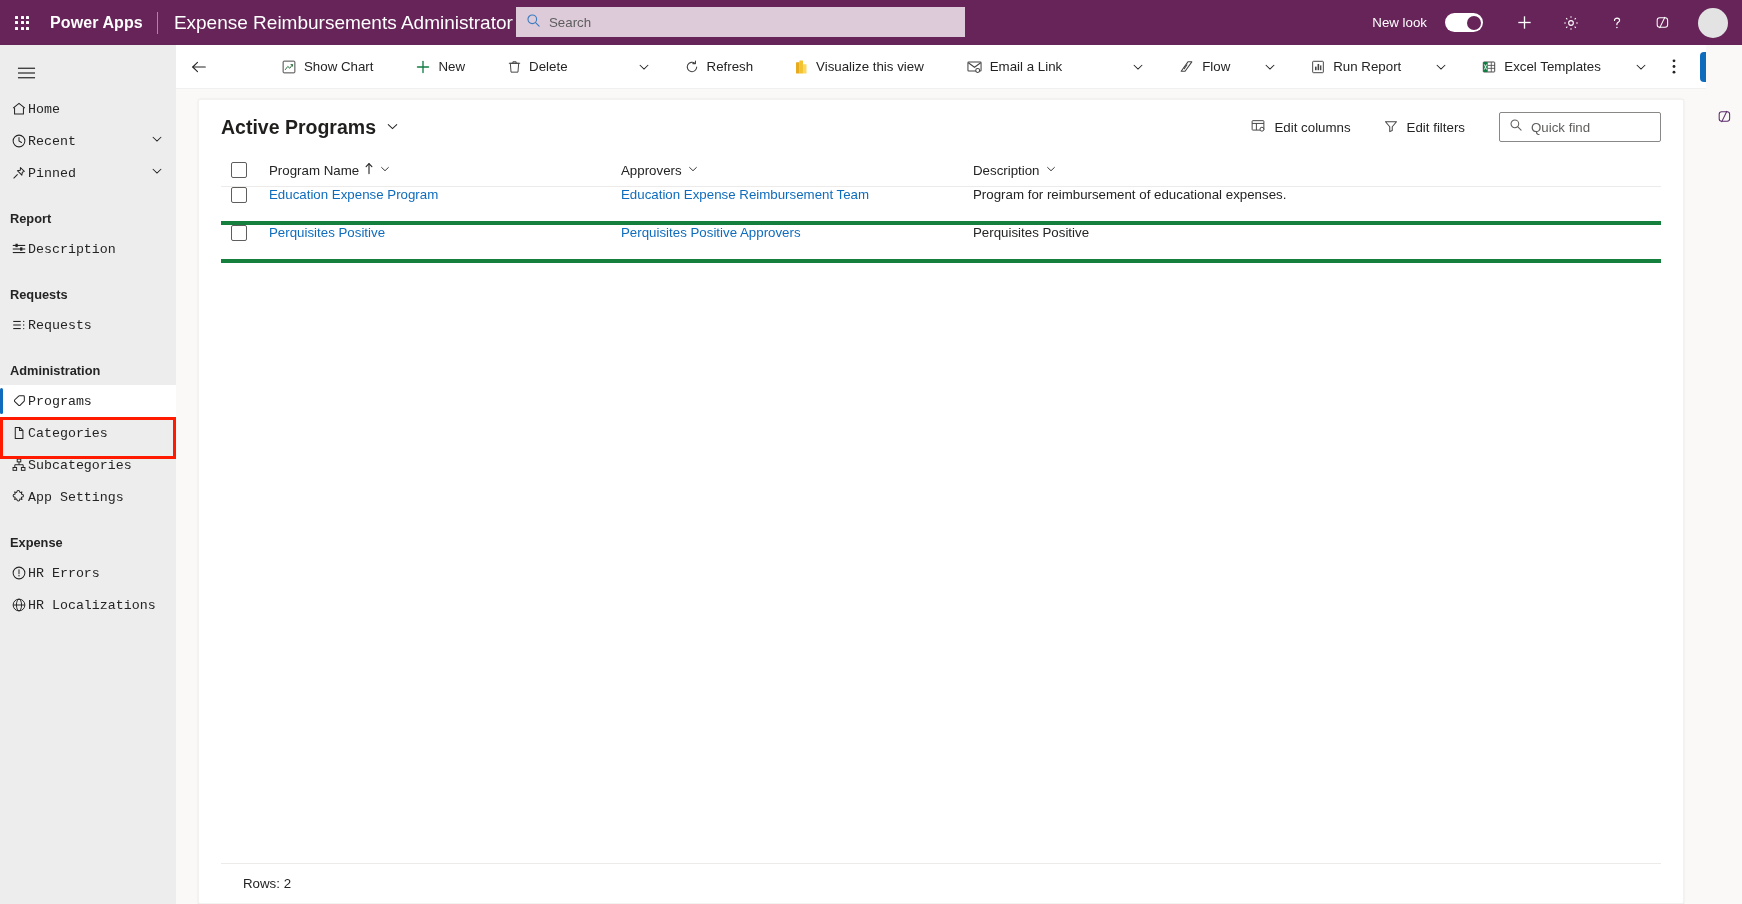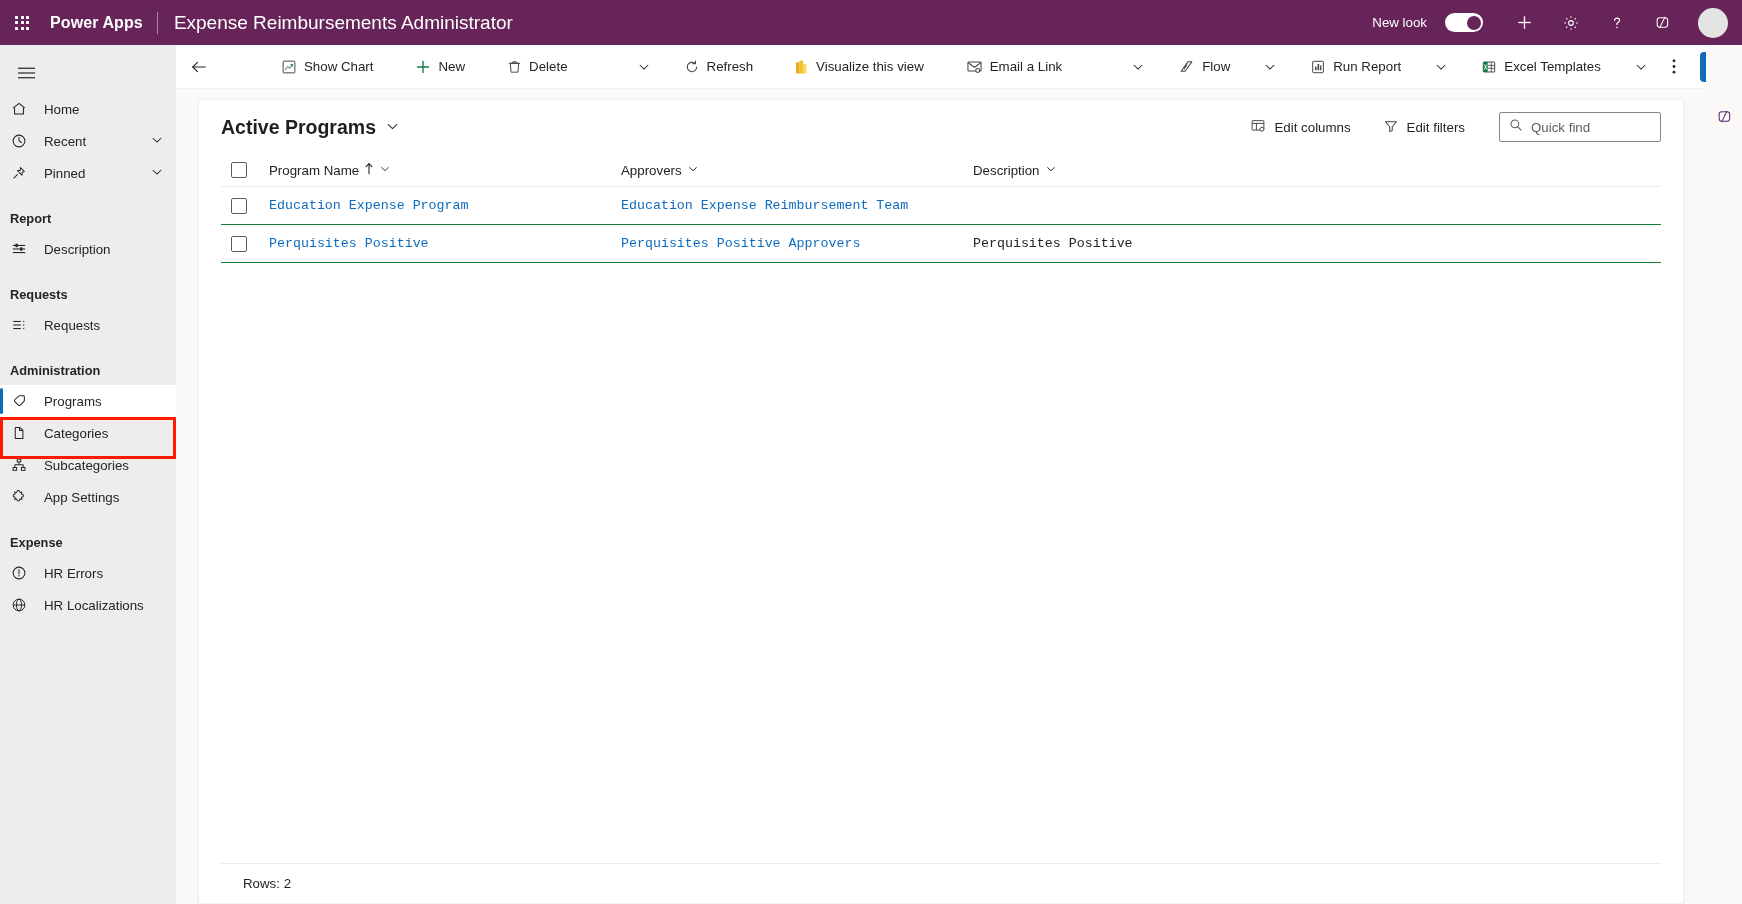--- a/index.html
+++ b/index.html
@@ -91,23 +91,24 @@
     overflow: hidden;
     position: relative;
   }
   .hamburger {
     width: 40px; height: 40px; margin-left: 6px;
     display: flex; align-items: center; justify-content: center;
     cursor: pointer;
   }
   .nav-item {
     height: 32px; display: flex; align-items: center;
-    padding: 0 8px 0 10px; gap: 16px;
+    padding: 0 8px 0 10px; gap: 0;
     font-size: 13.3px; color: #242424; cursor: pointer;
     position: relative;
+    font-family: Liberation Mono, monospace;
   }
   .nav-item .ico { width: 18px; display:flex; align-items:center; justify-content:center; flex:0 0 18px; }
   .nav-item .lbl { flex: 1; white-space: nowrap; }
   .nav-item .chev { margin-left: auto; padding-right: 4px; }
   .nav-item.selected {
     background: #ffffff;
   }
   .nav-item.selected::before {
     content: ""; position: absolute; left: 0; top: 3px; bottom: 3px;
     width: 3px; background: #0f6cbd; border-radius: 2px;
@@ -215,24 +216,24 @@
   }
   .cellcheck { width: 48px; display:flex; align-items:center; padding-left: 10px; flex: 0 0 48px;}
   .cb {
     width: 16px; height: 16px; border: 1px solid #605e5c;
     border-radius: 2px; background: #fff; cursor: pointer;
   }
   .col-name { flex: 0 0 352px; display: flex; align-items: center; gap: 5px; cursor: pointer; }
   .col-appr { flex: 0 0 352px; display: flex; align-items: center; gap: 5px; cursor: pointer; }
   .col-desc { flex: 1; display: flex; align-items: center; gap: 5px; cursor: pointer; }
   .grid-row {
-    height: 38px; min-height: 38px; display: flex; align-items: center;
-    border-bottom: 1px solid #15803d;
+    height: 38px; min-height: 38px; display: flex; align-items: flex-start;
+    border-bottom: 4px solid #15803d;
     margin: 0 22px;
-    font-size: 13.3px; color: #242424; font-family: Liberation Mono, monospace;
+    font-size: 13.3px; color: #242424;
   }
   .link { color: #0f6cbd; cursor: pointer; }
   .grid-body { flex: 1; min-height: 0; }
   .grid-footer {
     height: 40px; min-height: 40px;
     display: flex; align-items: center;
     padding: 0 22px;
     font-size: 13.3px; color: #242424;
     border-top: 1px solid #edebe9;
     margin: 0 22px;
@@ -260,20 +261,29 @@
         <i></i>
         <i></i>
         <i></i>
         <i></i>
       </div>
   </div>
   <div class="brand">Power Apps</div>
   <div class="brand-sep"></div>
   <div class="app-name">Expense Reimbursements Administrator</div>
 
+  <div class="topsearch">
+    <span class="mag">
+      <svg width="15" height="15" viewBox="0 0 16 16" fill="none">
+        <circle cx="6.7" cy="6.7" r="4.6" stroke="#3b7cc0" stroke-width="1.2"></circle>
+        <line x1="10.2" y1="10.2" x2="14" y2="14" stroke="#3b7cc0" stroke-width="1.2" stroke-linecap="round"></line>
+      </svg>
+    </span>
+    <input type="text" placeholder="Search" style="">
+  </div>
 
   <div class="topright">
     <span class="newlook-label">New look</span>
     <div class="toggle">
         <div class="knob"></div>
       </div>
 
     <div class="ticon">
       <svg width="19" height="19" viewBox="0 0 20 20">
           <line x1="10" y1="3.5" x2="10" y2="16.5" stroke="#fff" stroke-width="1.4"></line>
@@ -692,20 +702,21 @@
             </div>
           </div>
 
           <div class="grid-body">
             <div class="grid-row">
               <div class="cellcheck">
                 <div class="cb"></div>
               </div>
               <div class="col-name link">Education Expense Program</div>
               <div class="col-appr link">Education Expense Reimbursement Team</div>
+              <div class="col-desc">Program for reimbursement of educational expenses.</div>
             </div>
             <div class="grid-row">
               <div class="cellcheck">
                 <div class="cb"></div>
               </div>
               <div class="col-name link">Perquisites Positive</div>
               <div class="col-appr link">Perquisites Positive Approvers</div>
               <div class="col-desc">Perquisites Positive</div>
             </div>
           </div>

